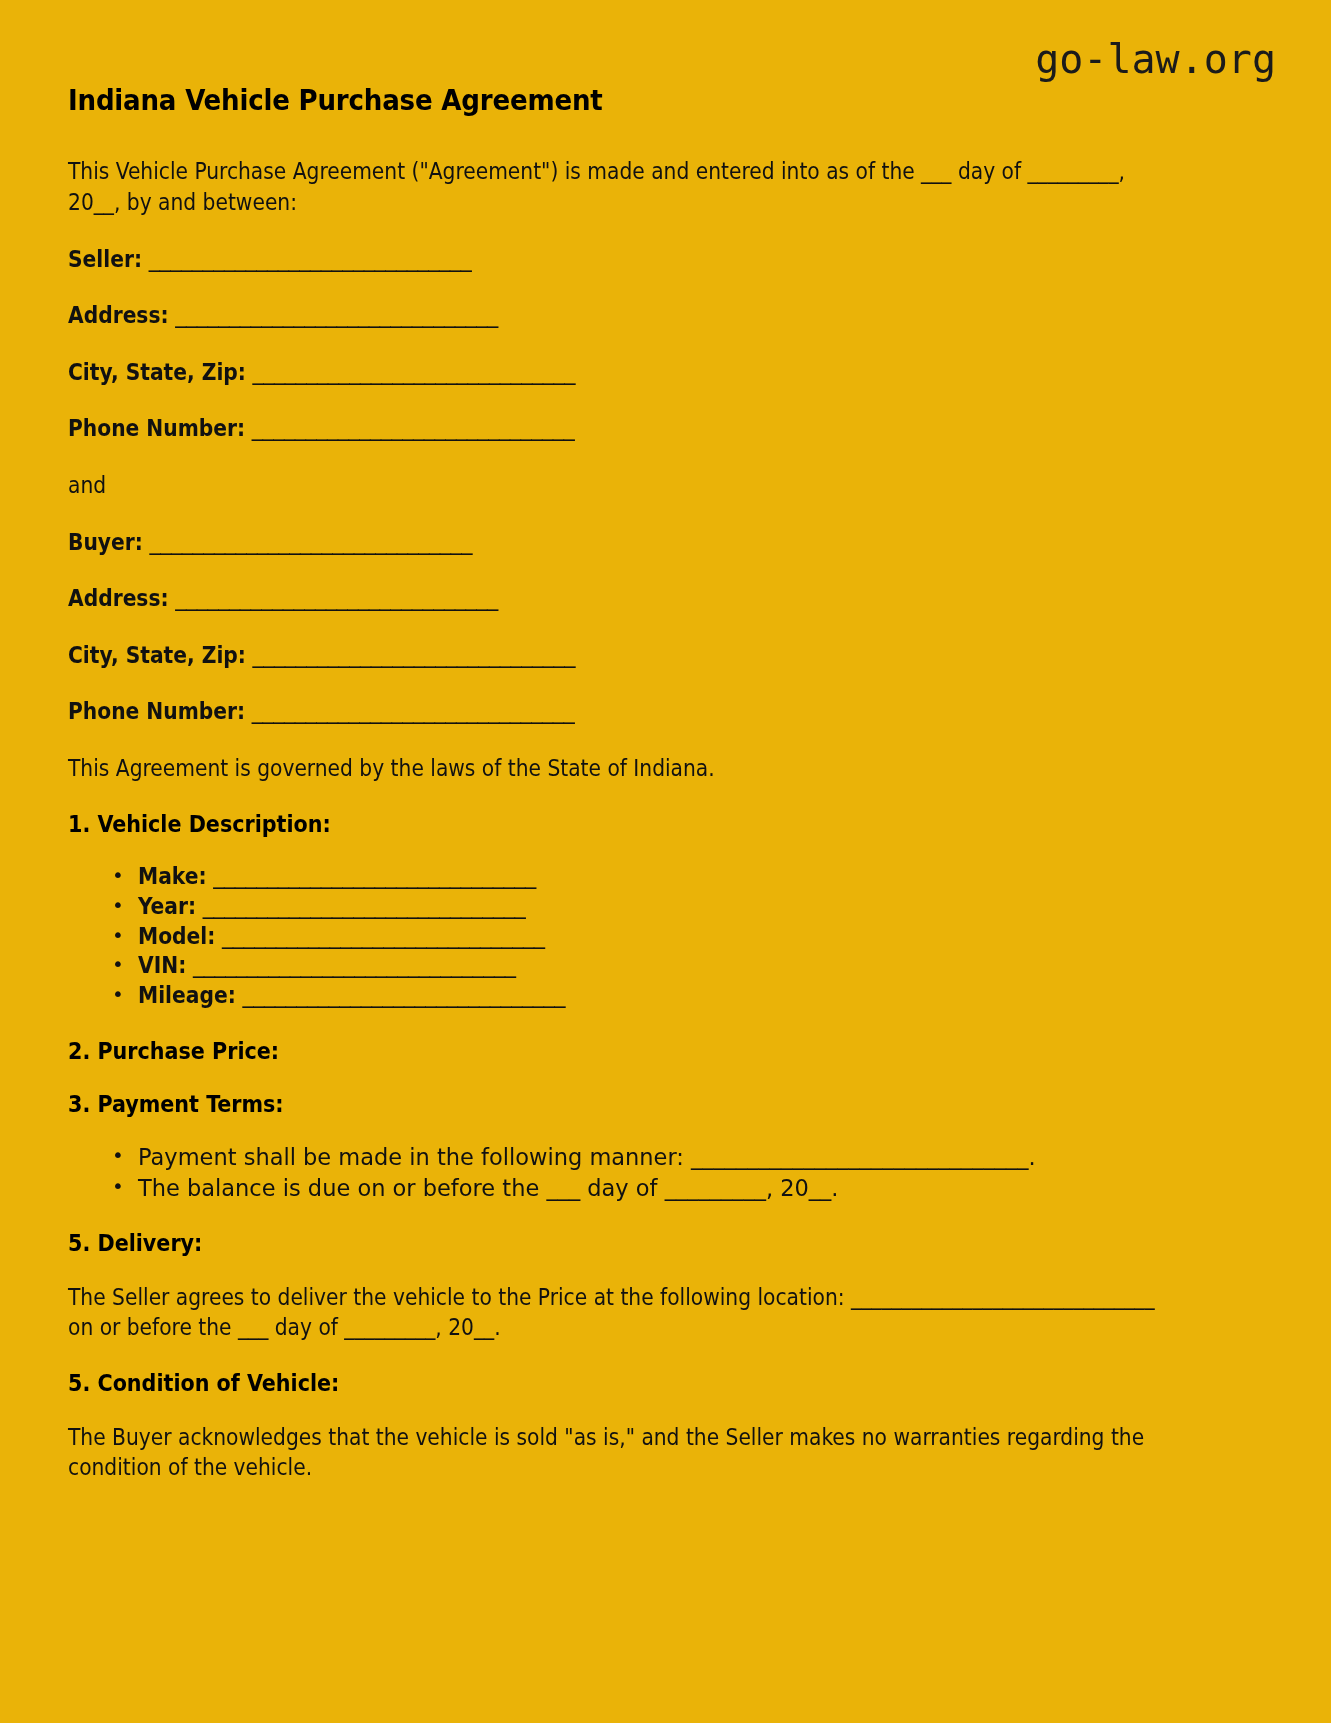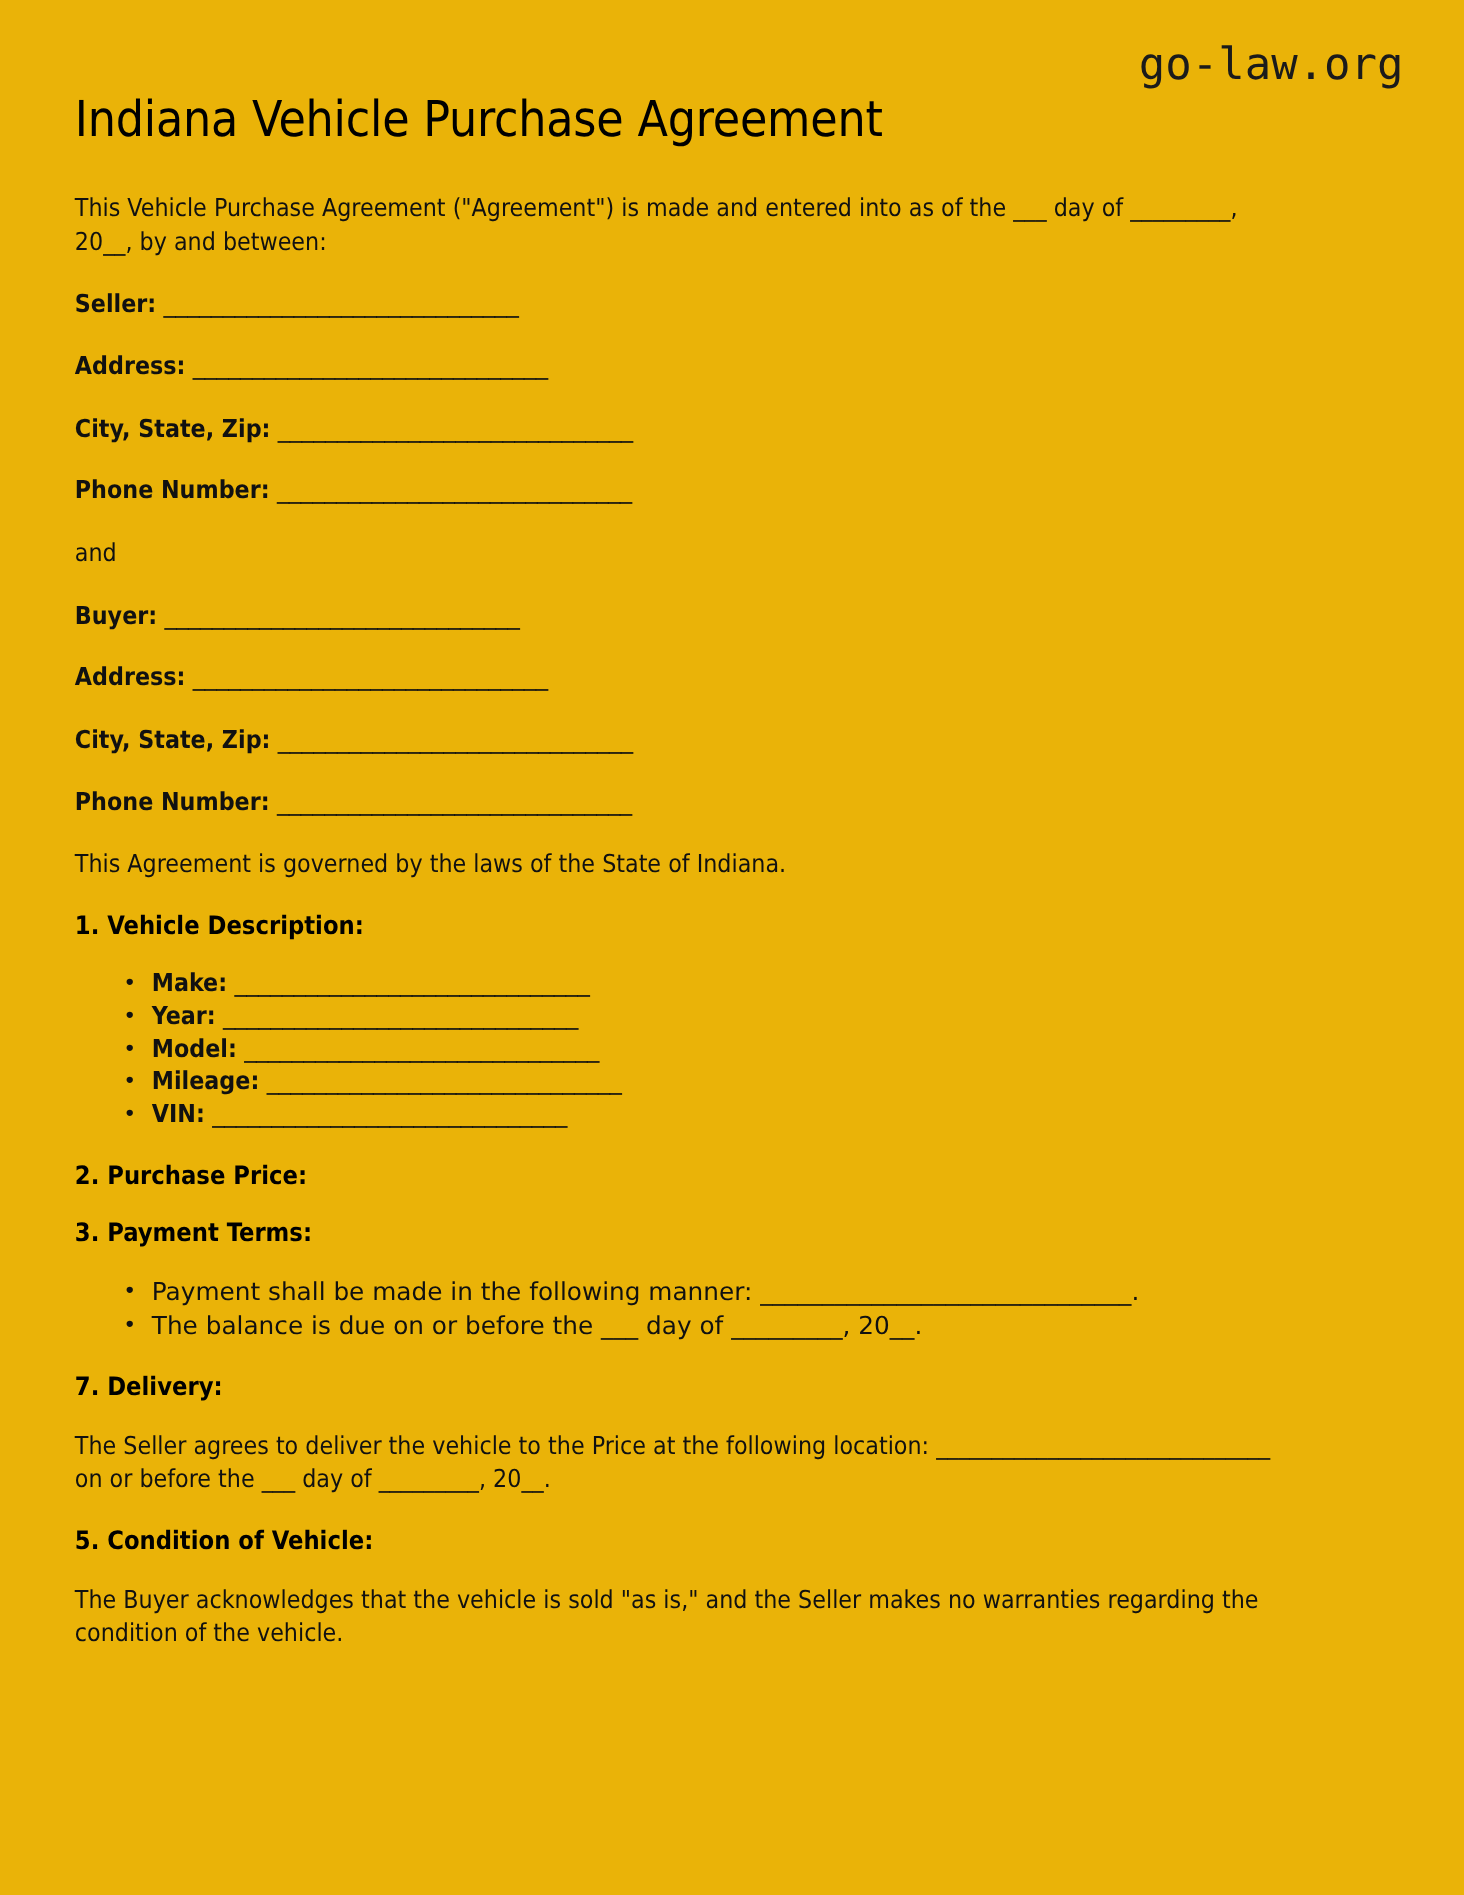--- a/index.html
+++ b/index.html
@@ -35,22 +35,22 @@
   }
   .content {
     position: absolute;
     left: 68px;
     top: 84px;
     width: 1095px;
   }
   h1.doc-title {
     margin: 0 0 40px 0;
     font-family: "DejaVu Sans", sans-serif;
-    font-size: 45px;
-    font-weight: normal;
+    font-size: 29px;
+    font-weight: bold;
     font-stretch: condensed;
     letter-spacing: -0.2px;
     line-height: 1.12;
     color: #000000;
   }
   p.para {
     margin: 0 0 26px 0;
     font-size: 22.5px;
     line-height: 1.36;
     color: #111111;
@@ -158,38 +158,38 @@
       <li>
         <span class="lbl">Make:</span><span class="blank"> ______________________________</span>
       </li>
       <li>
         <span class="lbl">Year:</span><span class="blank"> ______________________________</span>
       </li>
       <li>
         <span class="lbl">Model:</span><span class="blank"> ______________________________</span>
       </li>
       <li>
-        <span class="lbl">Mileage:</span><span class="blank"> ______________________________</span>
+        <span class="lbl">VIN:</span><span class="blank"> ______________________________</span>
       </li>
       <li>
-        <span class="lbl">VIN:</span><span class="blank"> ______________________________</span>
+        <span class="lbl">Mileage:</span><span class="blank"> ______________________________</span>
       </li>
     </ul>
 
     <h2 class="section">2. Purchase Price:</h2>
 
 
     <h2 class="section">3. Payment Terms:</h2>
 
     <ul class="bullets loose">
       <li>Payment shall be made in the following manner: ______________________________.</li>
       <li>The balance is due on or before the ___ day of _________, 20__.</li>
     </ul>
 
-    <h2 class="section">7. Delivery:</h2>
+    <h2 class="section">5. Delivery:</h2>
 
     <p class="para">The Seller agrees to deliver the vehicle to the Price at the following location: ______________________________ on or before the ___ day of _________, 20__.</p>
 
     <h2 class="section">5. Condition of Vehicle:</h2>
 
     <p class="para">The Buyer acknowledges that the vehicle is sold "as is," and the Seller makes no warranties regarding the condition of the vehicle.</p>
 
   </div>
 </div>
 

